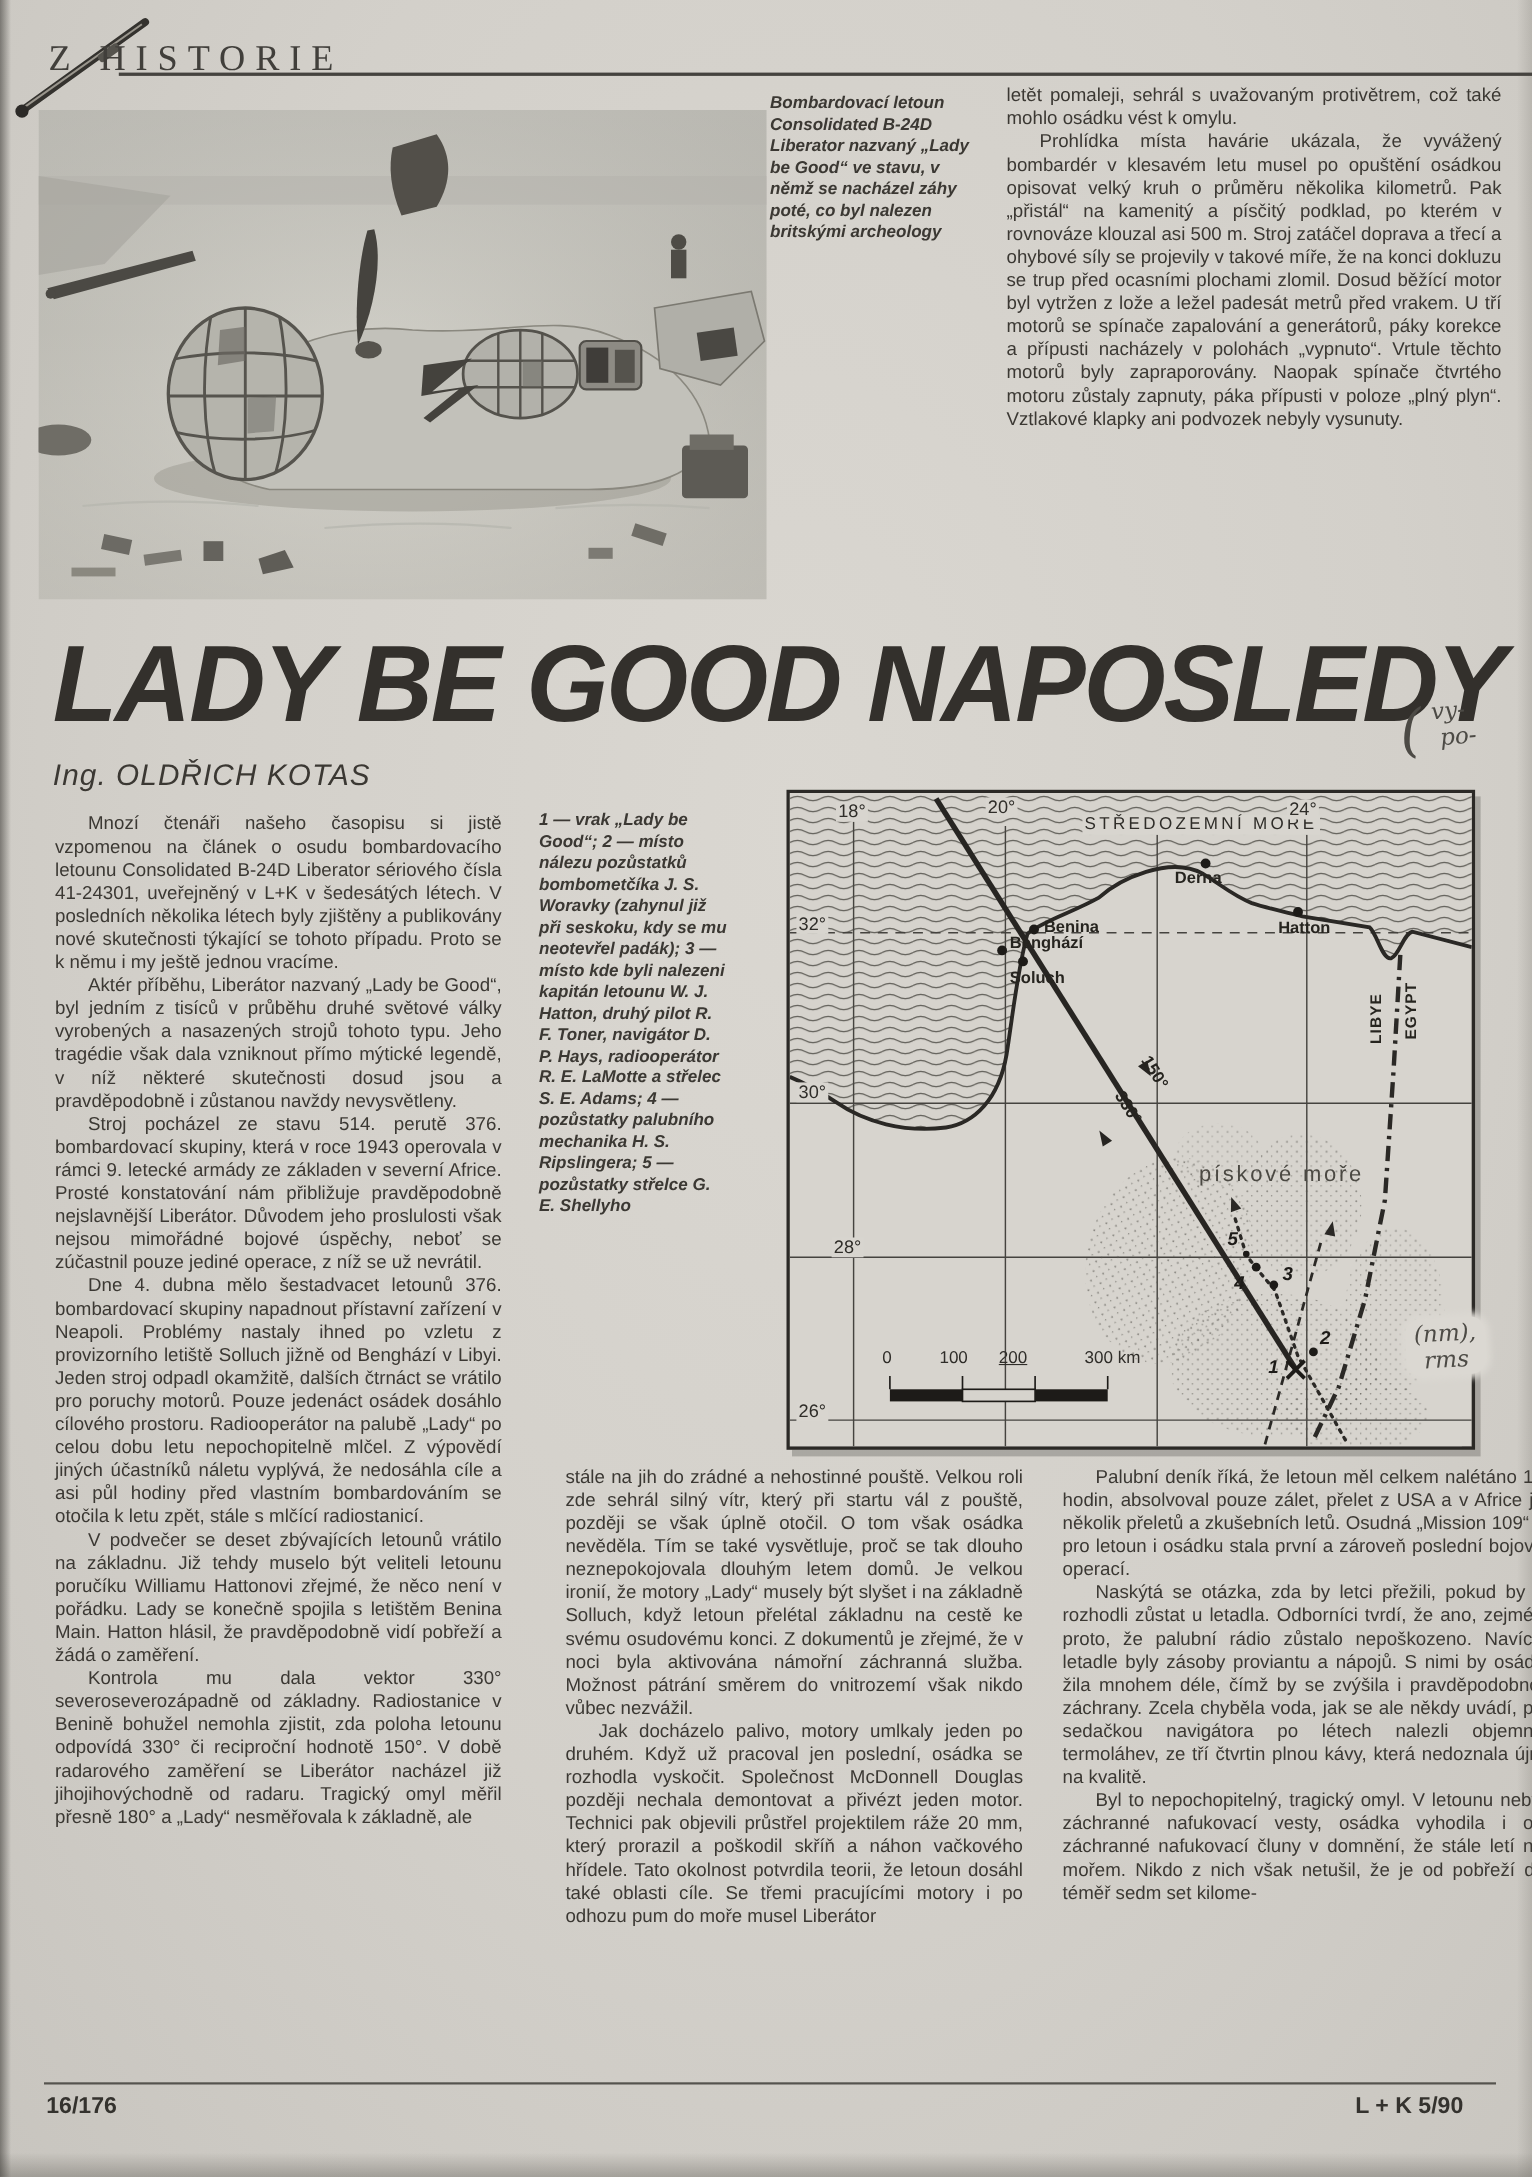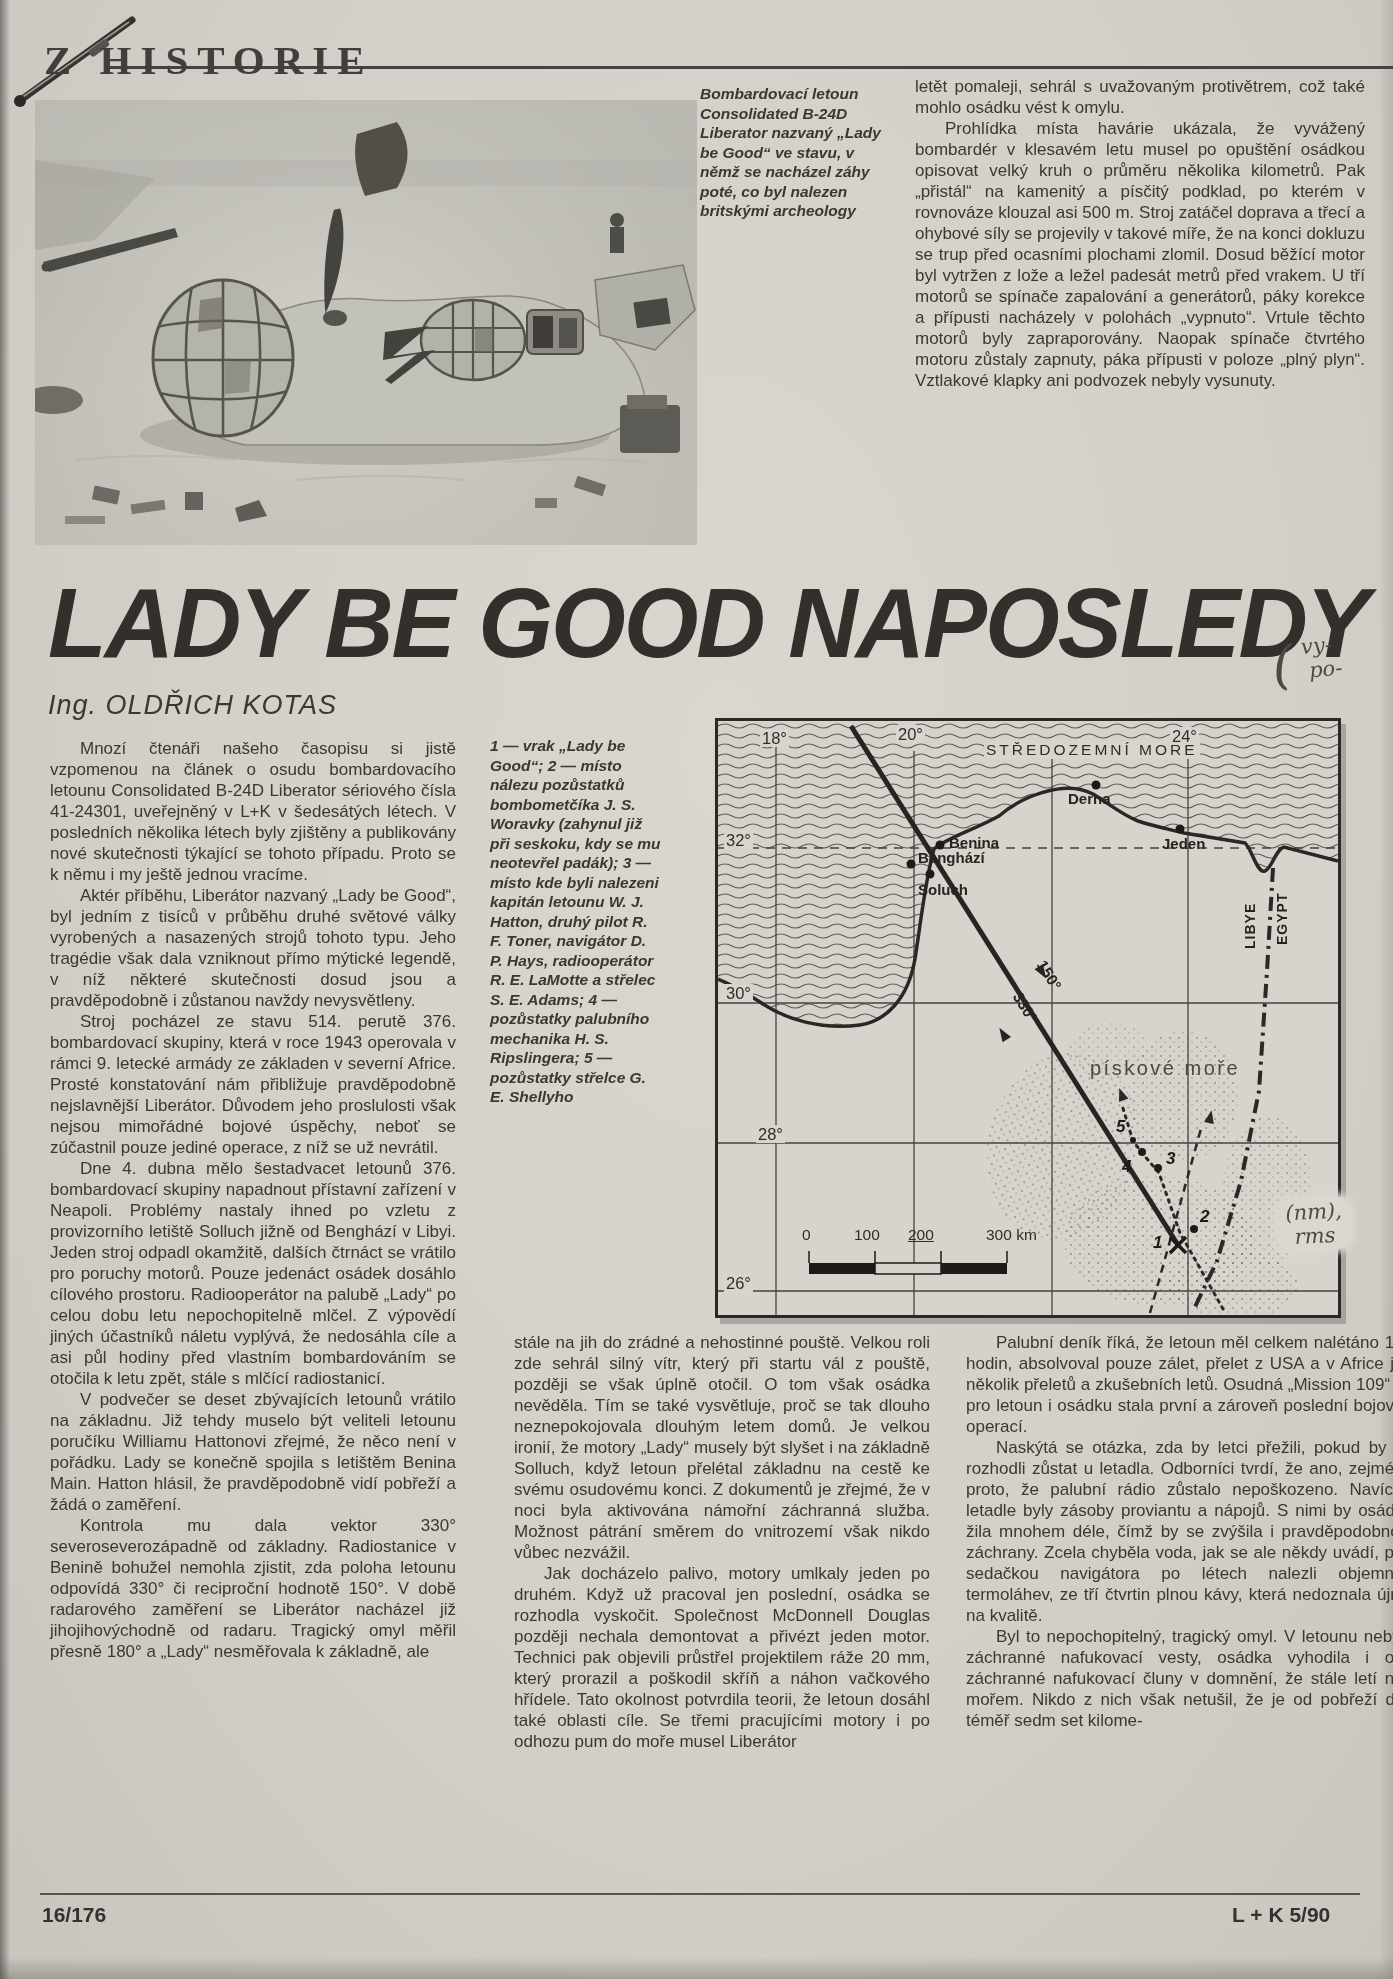--- a/index.html
+++ b/index.html
@@ -5,21 +5,21 @@
   html,body{margin:0;padding:0;background:#8e8c86;}
   .page{position:relative;width:1393px;height:1979px;overflow:hidden;
     font-family:"Liberation Sans",sans-serif;color:#3a3733;
     background:
       linear-gradient(90deg, rgba(55,53,49,.55) 0px, rgba(55,53,49,0) 10px),
       linear-gradient(0deg, rgba(110,107,100,.45) 0px, rgba(110,107,100,0) 22px),
       linear-gradient(270deg, rgba(120,117,110,.25) 0px, rgba(120,117,110,0) 14px),
       radial-gradient(ellipse at 52% 38%, #dad7d1 0%, #d3d0ca 55%, #c8c5bf 100%);}
   .abs{position:absolute;}
   
-  .section-title{font-family:"Liberation Serif",serif;font-size:41px;font-weight:700;
+  .section-title{font-family:"Liberation Serif",serif;font-size:33px;font-weight:400;
     letter-spacing:9px;color:#413f3b;}
   .toprule{height:3px;background:#45433f;}
   
   .cap{font-style:italic;font-weight:700;font-size:15.5px;line-height:19.5px;color:#3b3833;}
   
   .body-col{font-size:17px;line-height:21px;text-align:justify;color:#3b3833;}
   .body-col p{margin:0;text-indent:30px;}
   .body-col p.noind{text-indent:0;}
   
   .headline{font-style:italic;font-weight:900;font-size:96px;letter-spacing:-2px;
@@ -257,21 +257,21 @@
     <span class="m-lab" style="left:178px;top:4px;">20°</span>
     <span class="m-lab" style="left:452px;top:6px;">24°</span>
     <span class="m-lab" style="left:6px;top:110px;">32°</span>
     <span class="m-lab" style="left:6px;top:263px;">30°</span>
     <span class="m-lab" style="left:6px;top:404px;margin-left:32px;">28°</span>
     <span class="m-lab" style="left:6px;top:553px;">26°</span>
     <span class="m-city" style="left:231px;top:114px;">Benina</span>
     <span class="m-city" style="left:200px;top:129px;">Benghází</span>
     <span class="m-city" style="left:200px;top:161px;">Soluch</span>
     <span class="m-city" style="left:350px;top:70px;">Derna</span>
-    <span class="m-city" style="left:444px;top:115px;">Jeden</span>
+    <span class="m-city" style="left:444px;top:115px;">Hatton</span>
     <span class="m-rot" style="left:524px;top:228px;">LIBYE</span>
     <span class="m-rot" style="left:556px;top:224px;">EGYPT</span>
     <span class="m-sand" style="left:372px;top:336px;">pískové moře</span>
     <span class="m-bear" style="left:330px;top:236px;">150°</span>
     <span class="m-bear" style="left:306px;top:268px;">330°</span>
     <span class="m-scale" style="left:84px;top:505px;">0</span>
     <span class="m-scale" style="left:136px;top:505px;">100</span>
     <span class="m-scale" style="left:190px;top:505px;text-decoration:underline;">200</span>
     <span class="m-scale" style="left:268px;top:505px;">300 km</span>
     <span class="m-num" style="left:435px;top:512px;">1</span>

